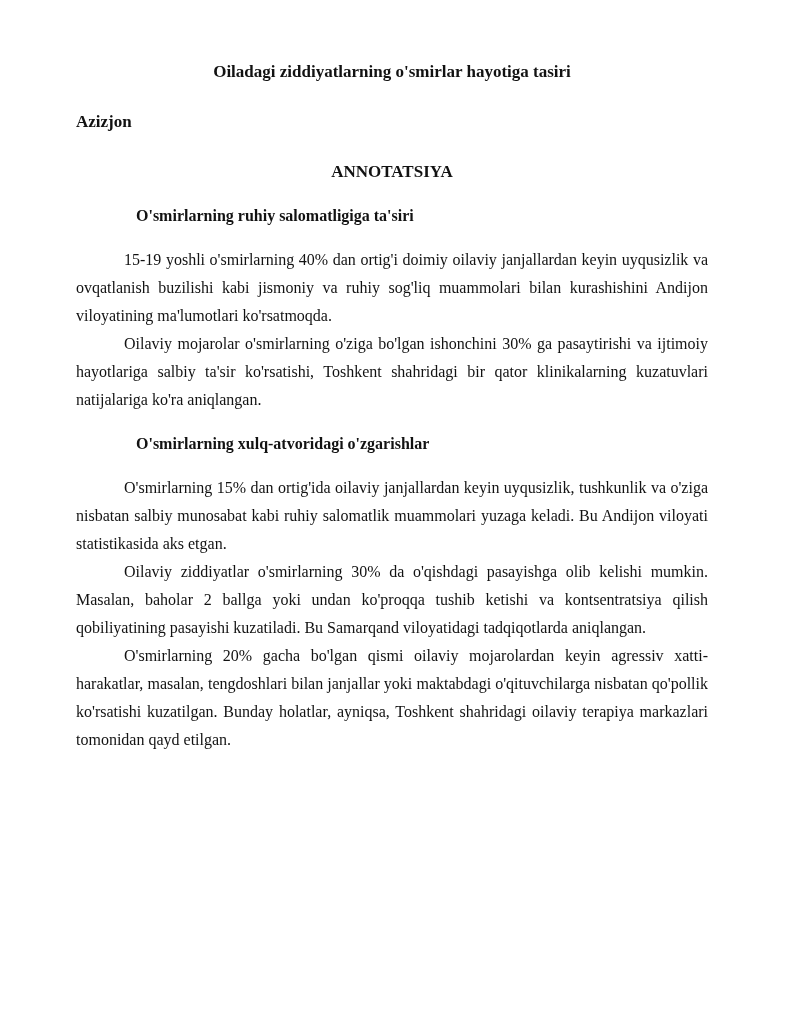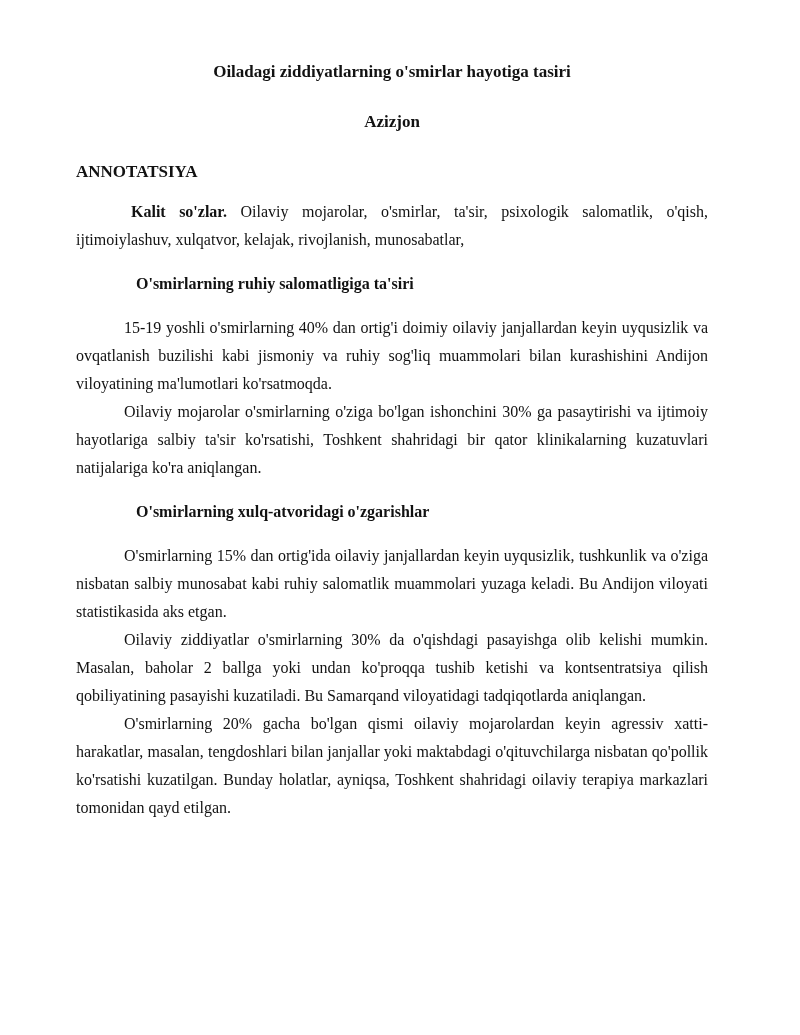--- a/index.html
+++ b/index.html
@@ -23,27 +23,26 @@
   .doc-title {
     font-weight: bold;
     font-size: 17px;
     margin: 0 0 22px 0;
     text-align: center;
   }
   .doc-author {
     font-weight: bold;
     font-size: 17px;
     margin: 0 0 22px 0;
-    text-align: center;
   }
   .annotation-heading {
     font-weight: bold;
     font-size: 17px;
     margin: 0;
-    text-align: left;
+    text-align: center;
   }
   p.body-par {
     margin: 0;
     text-align: justify;
     text-indent: 48px;
   }
   p.annotation-par {
     margin: 0;
     text-align: justify;
     text-indent: 40px;
@@ -72,21 +71,20 @@
 
 <div class="page">
 
   <h1 class="doc-title">Oiladagi ziddiyatlarning o'smirlar hayotiga tasiri</h1>
 
   <div class="doc-author">Azizjon</div>
 
   <h2 class="annotation-heading">ANNOTATSIYA</h2>
 
 
-  <p class="keywords-par"><span class="keywords-label">Kalit so'zlar.</span><span> Oilaviy mojarolar, o'smirlar, ta'sir, psixologik salomatlik,  o'qish, ijtimoiylashuv, xulqatvor, kelajak, rivojlanish, munosabatlar,</span></p>
 
   <h2 class="section-heading sec1-heading">O'smirlarning ruhiy salomatligiga ta'siri</h2>
 
 
   <p class="body-par par-gap">15-19 yoshli o'smirlarning 40% dan ortig'i doimiy oilaviy janjallardan keyin uyqusizlik va ovqatlanish buzilishi kabi jismoniy va ruhiy sog'liq muammolari bilan kurashishini Andijon viloyatining ma'lumotlari ko'rsatmoqda.</p>
 
   <p class="body-par par-gap-sm">Oilaviy mojarolar o'smirlarning o'ziga bo'lgan ishonchini 30% ga pasaytirishi va ijtimoiy hayotlariga salbiy ta'sir ko'rsatishi, Toshkent shahridagi  bir qator klinikalarning kuzatuvlari natijalariga ko'ra aniqlangan.</p>
 
   <h2 class="section-heading sec2-heading">O'smirlarning xulq-atvoridagi o'zgarishlar</h2>
 

